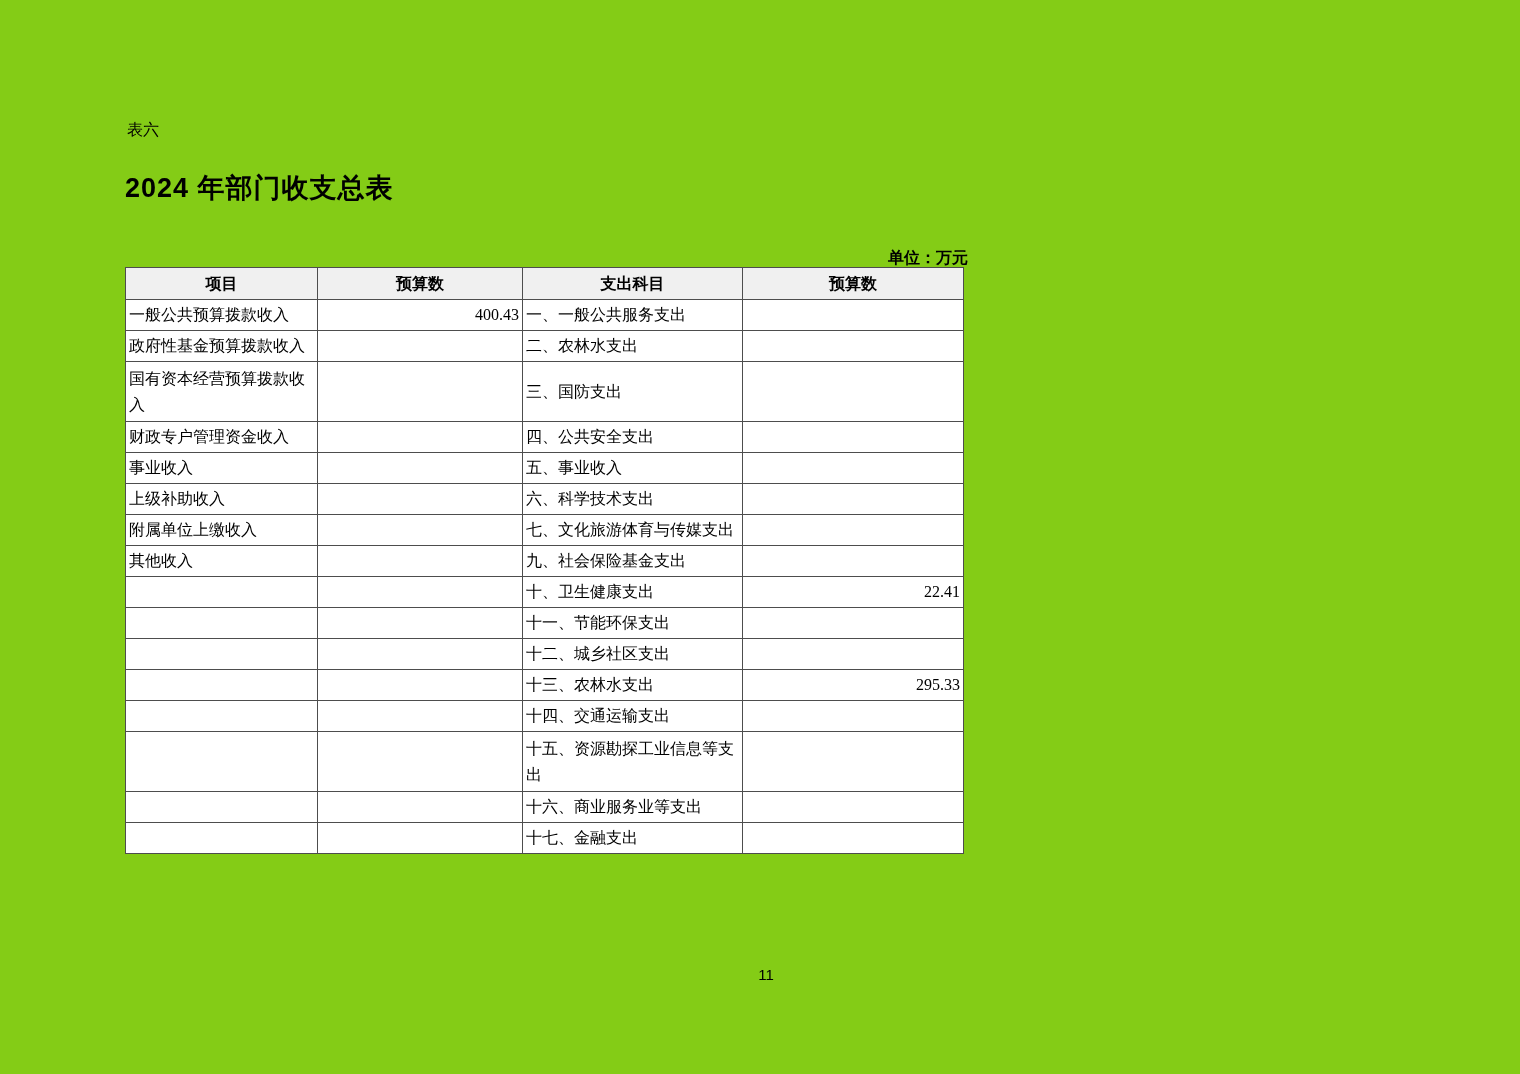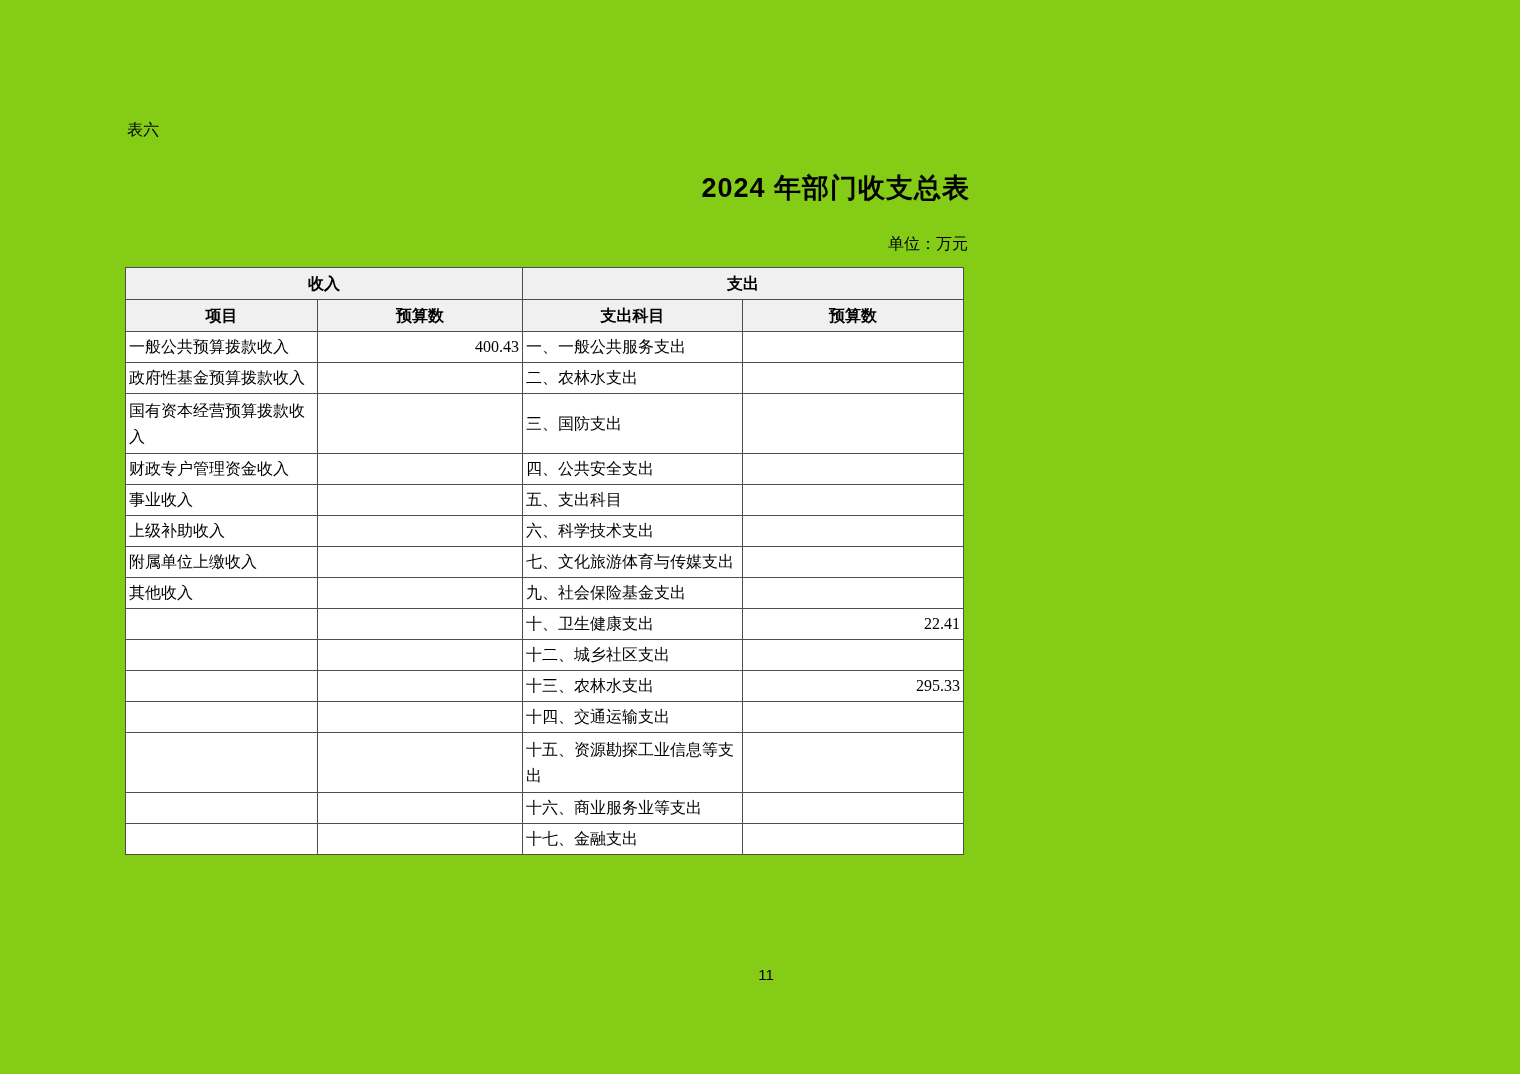--- a/index.html
+++ b/index.html
@@ -20,34 +20,35 @@
   .table-label {
     position: absolute;
     left: 127px; top: 120px;
     font-size: 16px;
     line-height: 20px;
   }
   .doc-title {
     position: absolute;
     left: 125px; top: 172px;
     width: 845px;
-    text-align: right;
+    text-align: left;
     font-size: 27px;
     font-weight: bold;
     font-family: "Liberation Sans", sans-serif;
     letter-spacing: 1px;
     line-height: 32px;
   }
   .unit-note {
     position: absolute;
-    left: 125px; top: 234px;
+    left: 125px; top: 248px;
     width: 843px;
     text-align: right;
     font-size: 16px;
     line-height: 20px;
+    font-weight: bold;
   }
   table.budget {
     position: absolute;
     left: 125px; top: 267px;
     width: 838px;
     border-collapse: collapse;
     table-layout: fixed;
   }
   table.budget th, table.budget td {
     border: 1px solid #4d4d4d;
@@ -91,24 +92,20 @@
 
   <table class="budget">
     <colgroup>
       <col style="width:192px">
       <col style="width:205px">
       <col style="width:220px">
       <col style="width:221px">
     </colgroup>
     <thead>
       <tr>
-        <th colspan="2">收入</th>
-        <th colspan="2">支出</th>
-      </tr>
-      <tr>
         <th>项目</th>
         <th>预算数</th>
         <th>支出科目</th>
         <th>预算数</th>
       </tr>
     </thead>
     <tbody>
         <tr>
     <td class="item">一般公共预算拨款收入</td>
     <td class="num">400.43</td>
@@ -129,21 +126,21 @@
   </tr>
         <tr>
     <td class="item">财政专户管理资金收入</td>
     <td class="num"></td>
     <td class="item">四、公共安全支出</td>
     <td class="num"></td>
   </tr>
         <tr>
     <td class="item">事业收入</td>
     <td class="num"></td>
-    <td class="item">五、支出科目</td>
+    <td class="item">五、事业收入</td>
     <td class="num"></td>
   </tr>
         <tr>
     <td class="item">上级补助收入</td>
     <td class="num"></td>
     <td class="item">六、科学技术支出</td>
     <td class="num"></td>
   </tr>
         <tr>
     <td class="item">附属单位上缴收入</td>
@@ -159,20 +156,26 @@
   </tr>
         <tr>
     <td class="item"></td>
     <td class="num"></td>
     <td class="item">十、卫生健康支出</td>
     <td class="num">22.41</td>
   </tr>
         <tr>
     <td class="item"></td>
     <td class="num"></td>
+    <td class="item">十一、节能环保支出</td>
+    <td class="num"></td>
+  </tr>
+        <tr>
+    <td class="item"></td>
+    <td class="num"></td>
     <td class="item">十二、城乡社区支出</td>
     <td class="num"></td>
   </tr>
         <tr>
     <td class="item"></td>
     <td class="num"></td>
     <td class="item">十三、农林水支出</td>
     <td class="num">295.33</td>
   </tr>
         <tr>

